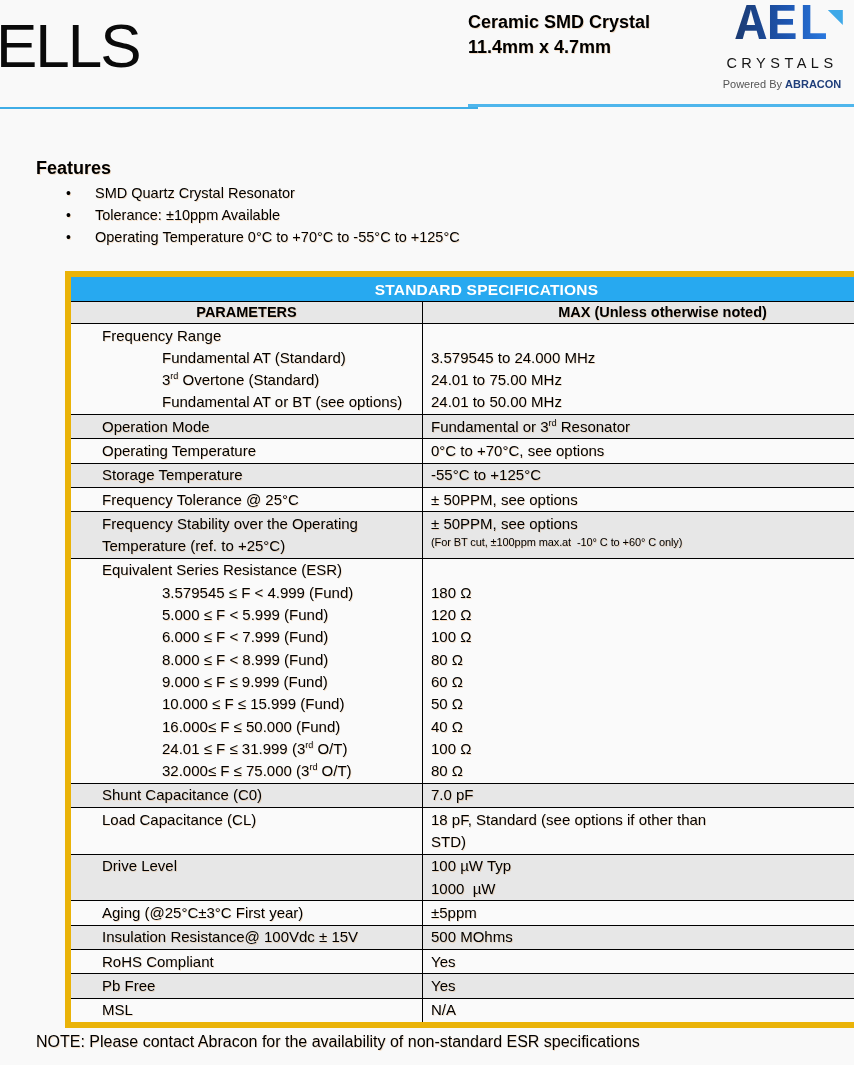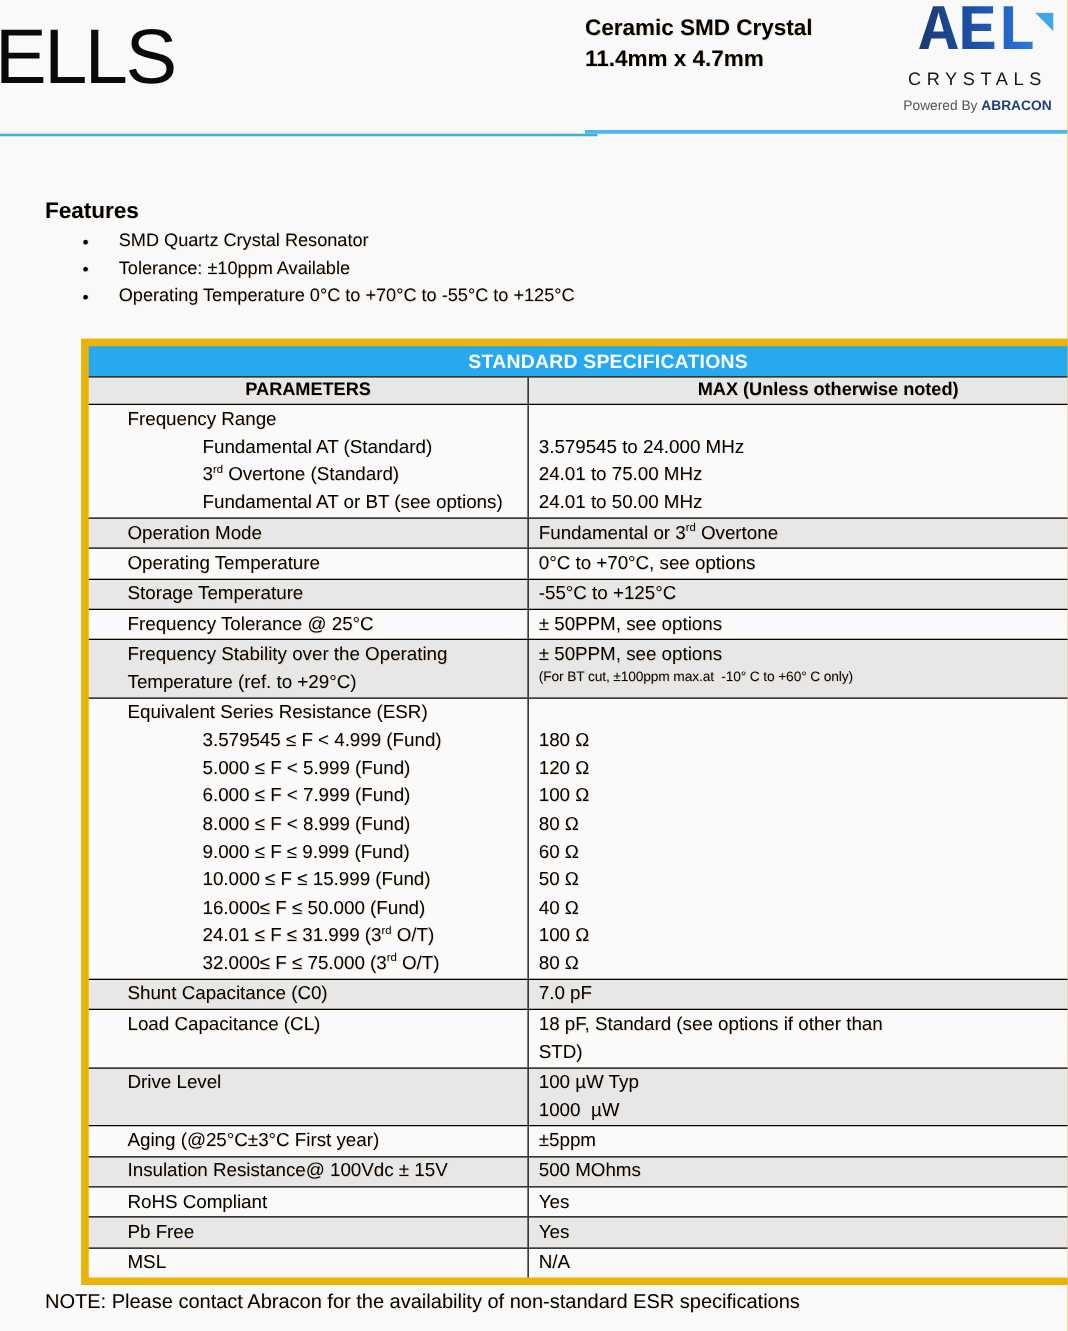--- a/index.html
+++ b/index.html
@@ -143,21 +143,21 @@
           <div class="ln ind"><span>Fundamental AT (Standard)</span></div>
           <div class="ln ind"><span>3</span><sup>rd</sup><span> Overtone (Standard)</span></div>
           <div class="ln ind"><span>Fundamental AT or BT (see options)</span></div>
         </div>
         <div class="cell value"><div class="ln">&nbsp;</div><div class="ln"><span>3.579545 to 24.000 MHz</span></div><div class="ln"><span>24.01 to 75.00 MHz</span></div><div class="ln"><span>24.01 to 50.00 MHz</span></div></div>
       </div>
       <div class="spec-row shade">
         <div class="cell param">
           <div class="ln"><span>Operation Mode</span></div>
         </div>
-        <div class="cell value"><div class="ln"><span>Fundamental or 3</span><sup>rd</sup><span> Overtone</span></div></div>
+        <div class="cell value"><div class="ln"><span>Fundamental or 3</span><sup>rd</sup><span> Resonator</span></div></div>
       </div>
       <div class="spec-row">
         <div class="cell param">
           <div class="ln"><span>Operating Temperature</span></div>
         </div>
         <div class="cell value"><div class="ln"><span>0°C to +70°C, see options</span></div></div>
       </div>
       <div class="spec-row shade">
         <div class="cell param">
           <div class="ln"><span>Storage Temperature</span></div>
@@ -166,21 +166,21 @@
       </div>
       <div class="spec-row">
         <div class="cell param">
           <div class="ln"><span>Frequency Tolerance @ 25°C</span></div>
         </div>
         <div class="cell value"><div class="ln"><span>± 50PPM, see options</span></div></div>
       </div>
       <div class="spec-row shade">
         <div class="cell param">
           <div class="ln"><span>Frequency Stability over the Operating</span></div>
-          <div class="ln"><span>Temperature (ref. to +29°C)</span></div>
+          <div class="ln"><span>Temperature (ref. to +25°C)</span></div>
         </div>
         <div class="cell value"><div class="ln"><span>± 50PPM, see options</span></div><div class="ln sm"><span>(For BT cut, ±100ppm max.at  -10° C to +60° C only)</span></div></div>
       </div>
       <div class="spec-row">
         <div class="cell param">
           <div class="ln"><span>Equivalent Series Resistance (ESR)</span></div>
           <div class="ln ind"><span>3.579545 ≤ F &lt; 4.999 (Fund)</span></div>
           <div class="ln ind"><span>5.000 ≤ F &lt; 5.999 (Fund)</span></div>
           <div class="ln ind"><span>6.000 ≤ F &lt; 7.999 (Fund)</span></div>
           <div class="ln ind"><span>8.000 ≤ F &lt; 8.999 (Fund)</span></div>

